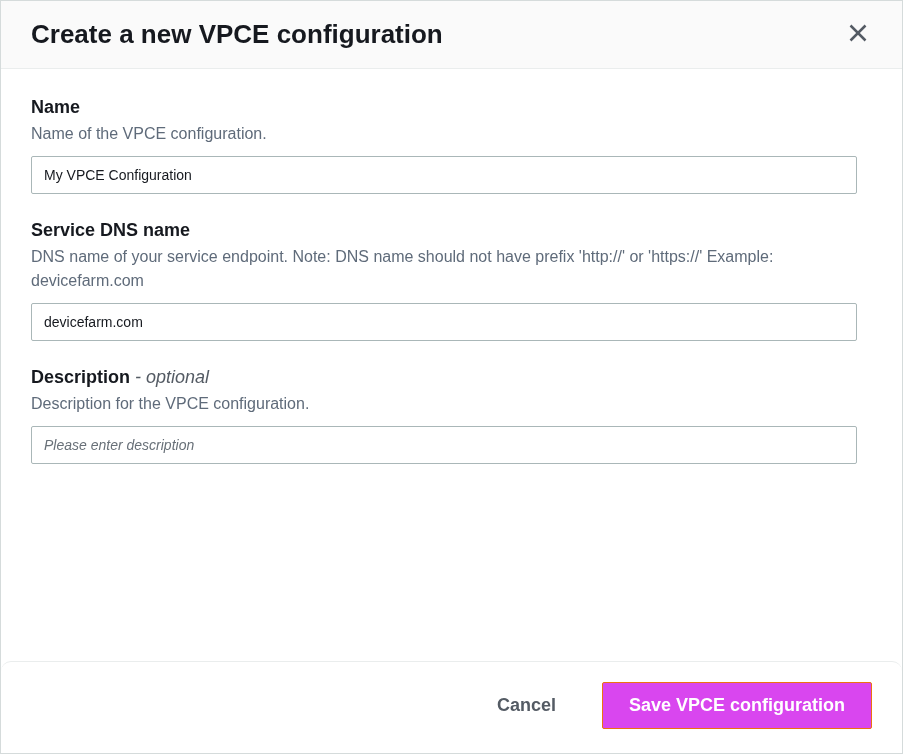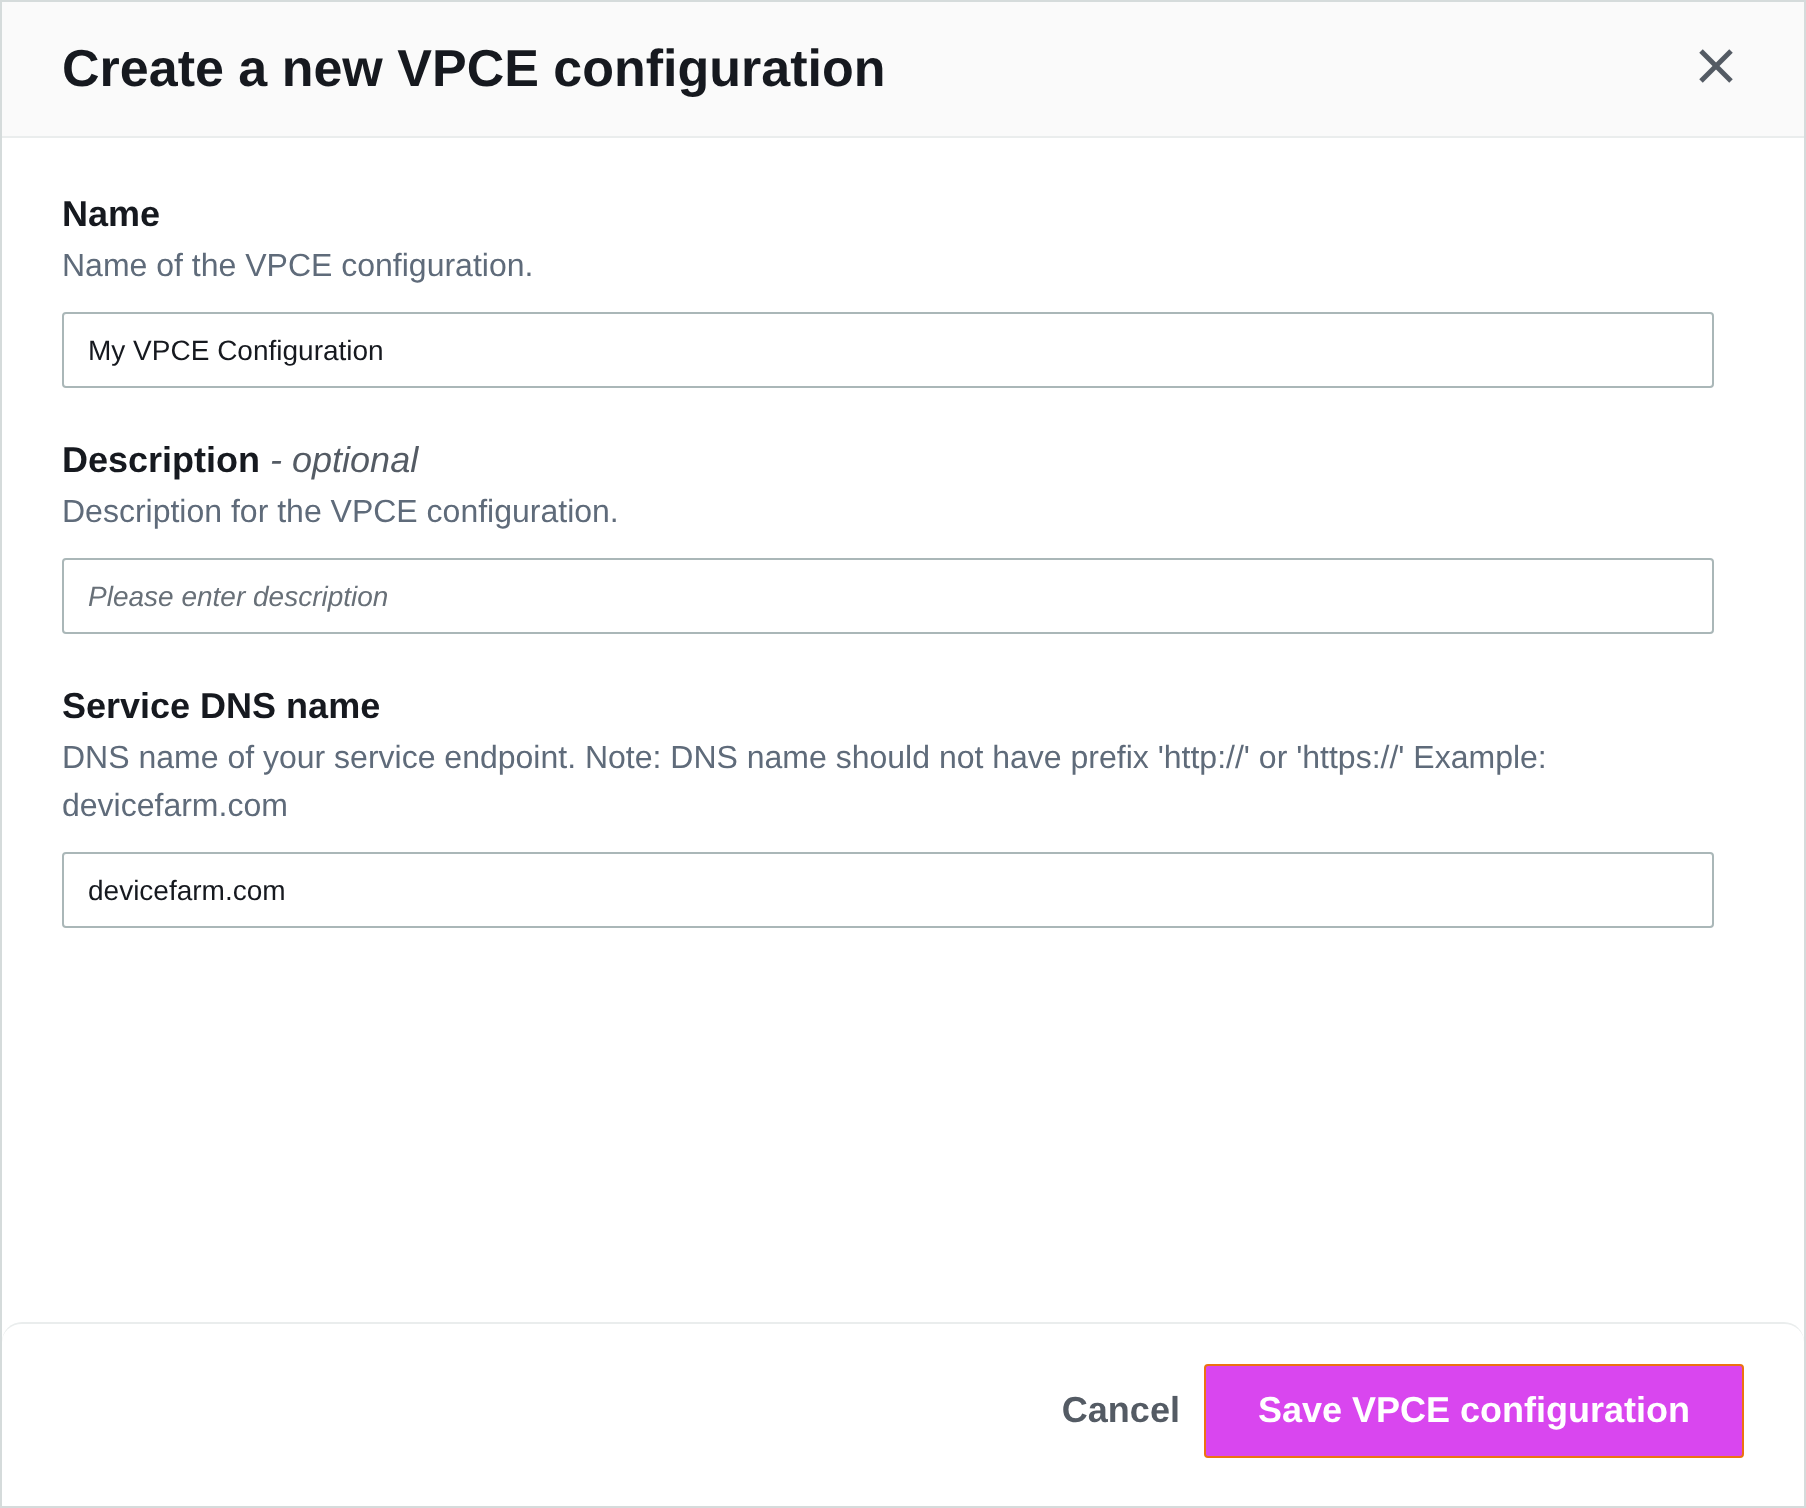--- a/index.html
+++ b/index.html
@@ -87,21 +87,21 @@
       font-family: inherit;
     }
     .text-input::placeholder {
       color: #687078;
       font-style: italic;
     }
     .modal-footer {
       display: flex;
       justify-content: flex-end;
       align-items: center;
-      gap: 2px;
+      gap: 36px;
       padding: 20px 30px 24px 30px;
       border-top: 1px solid #eaeded;
       background: #ffffff;
       border-radius: 10px;
     }
     .btn {
       font-size: 18px;
       font-weight: 700;
       padding: 12px 26px;
       border-radius: 2px;
@@ -139,31 +139,31 @@
   <div class="modal-body">
 
     <div class="form-group">
       <label class="field-label">Name</label>
       <div class="field-help">Name of the VPCE configuration.</div>
       <input type="text" class="text-input" value="My VPCE Configuration" style="">
     </div>
 
 
     <div class="form-group">
+      <label class="field-label">Service DNS name</label>
+      <div class="field-help">DNS name of your service endpoint. Note: DNS name should not have prefix 'http://' or 'https://' Example: devicefarm.com</div>
+      <input type="text" class="text-input" value="devicefarm.com" style="">
+    </div>
+
+    <div class="form-group">
       <label class="field-label">
         <span>Description</span><span class="optional"> - optional</span>
       </label>
       <div class="field-help">Description for the VPCE configuration.</div>
       <input type="text" class="text-input" placeholder="Please enter description" style="">
-    </div>
-
-    <div class="form-group">
-      <label class="field-label">Service DNS name</label>
-      <div class="field-help">DNS name of your service endpoint. Note: DNS name should not have prefix 'http://' or 'https://' Example: devicefarm.com</div>
-      <input type="text" class="text-input" value="devicefarm.com" style="">
     </div>
 
   </div>
 
   <div class="modal-footer">
     <button class="btn btn-link">Cancel</button>
     <button class="btn btn-primary">Save VPCE configuration</button>
   </div>
 </div>
 

